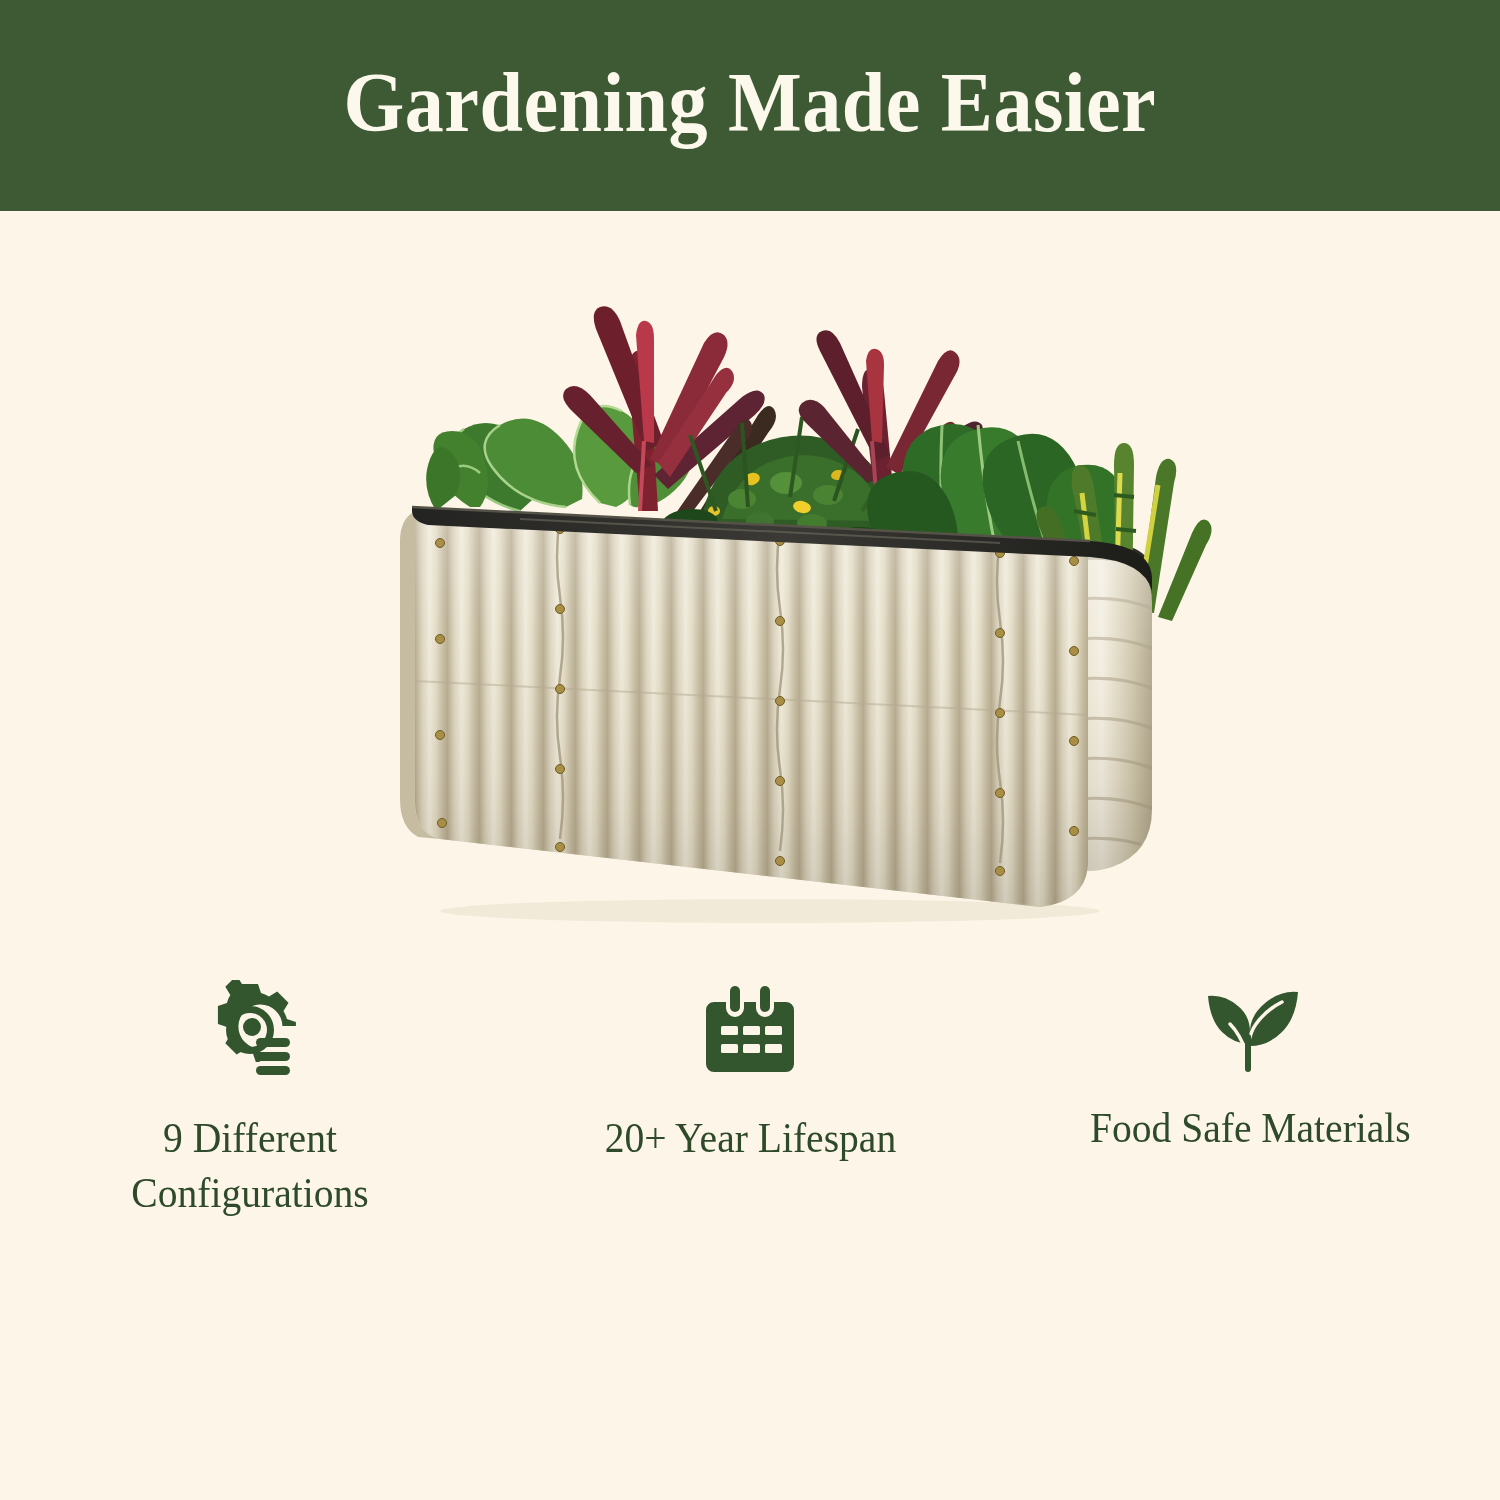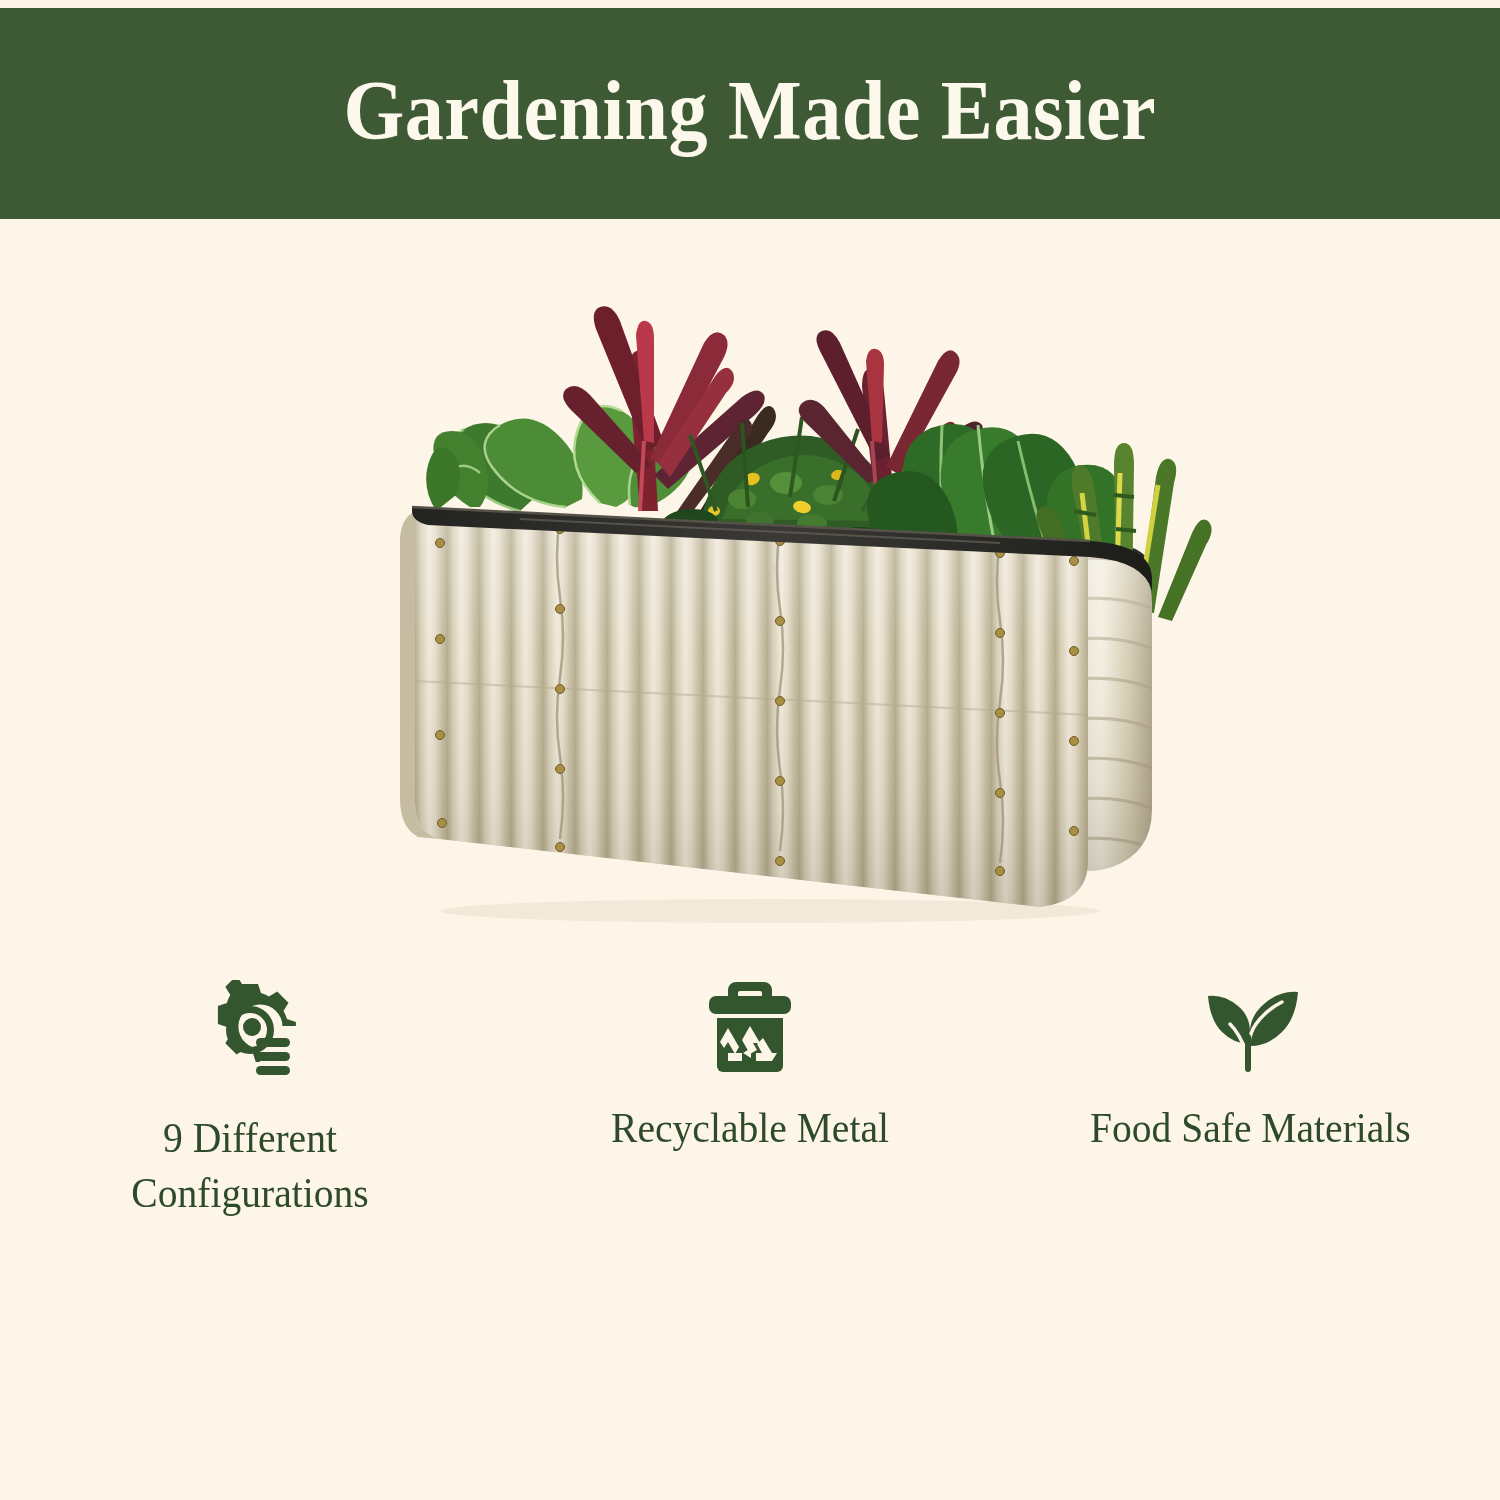--- a/index.html
+++ b/index.html
@@ -18,21 +18,20 @@
   
   #header-banner {
     position: absolute;
     left: 0; top: 0;
     width: 1500px;
     height: 211px;
     background: #3D5A35;
     display: flex;
     align-items: center;
     justify-content: center;
-    margin-top: 8px;
   }
   #header-title {
     color: #FDF8EC;
     font-family: "Liberation Serif", serif;
     font-weight: bold;
     font-size: 84px;
     letter-spacing: 0.5px;
     line-height: 1;
     transform: scaleX(0.93);
     white-space: nowrap;
@@ -323,38 +322,40 @@
         <circle cx="52" cy="47" r="9"></circle>
         <rect x="56" y="58" width="34" height="9" rx="4.5"></rect>
         <rect x="56" y="72" width="34" height="9" rx="4.5"></rect>
         <rect x="56" y="86" width="34" height="9" rx="4.5"></rect>
       </svg>
     </div>
     <div class="feature-label">9 Different
 Configurations</div>
   </div>
 
-
-
-  <div class="feature-cell row2">
+  <div class="feature-cell">
     <div class="feature-icon">
       <svg viewBox="0 0 100 100" width="100" height="100" fill="#34562F">
-        <path d="M36 6 h28 a8 8 0 0 1 8 8 v6 h12 a7 7 0 0 1 7 7 v4 a7 7 0 0 1 -7 7 H16 a7 7 0 0 1 -7-7 v-4 a7 7 0 0 1 7-7 h12 v-6 a8 8 0 0 1 8-8 z m4 9 a2 2 0 0 0 -2 2 v3 h24 v-3 a2 2 0 0 0 -2-2 z"></path>
-        <path d="M17 42 h66 v48 a6 6 0 0 1 -6 6 H23 a6 6 0 0 1 -6-6 z"></path>
+        <rect x="30" y="6" width="10" height="26" rx="5"></rect>
+        <rect x="60" y="6" width="10" height="26" rx="5"></rect>
+        <path d="M14 22 h12 v6 a9 9 0 0 0 18 0 v-6 h12 v6 a9 9 0 0 0 18 0 v-6 h12 a8 8 0 0 1 8 8 v54 a8 8 0 0 1 -8 8 H14 a8 8 0 0 1 -8-8 V30 a8 8 0 0 1 8-8 z"></path>
         <g fill="#FDF6E8">
-          <path d="M50 50 l10 17 h-7 l4 7 l-7 4 l-8-14 l8-14 z"></path>
-          <path d="M35 78 l-7-12 l-4 6 l-4-6 l8-14 l11 19 l-4 7 z"></path>
-          <path d="M63 62 l9 15 h5 l-5 8 H56 v-8 h6 l-5-9 z"></path>
-          <path d="M28 77 h14 v8 H28 z"></path>
-          <path d="M51 82 l-8 -5 l8 -5 z"></path>
+          <rect x="21" y="46" width="17" height="9" rx="1.5"></rect>
+          <rect x="43" y="46" width="17" height="9" rx="1.5"></rect>
+          <rect x="65" y="46" width="17" height="9" rx="1.5"></rect>
+          <rect x="21" y="64" width="17" height="9" rx="1.5"></rect>
+          <rect x="43" y="64" width="17" height="9" rx="1.5"></rect>
+          <rect x="65" y="64" width="17" height="9" rx="1.5"></rect>
         </g>
       </svg>
     </div>
-    <div class="feature-label">Recyclable Metal</div>
+    <div class="feature-label">20+ Year Lifespan</div>
   </div>
+
+
 
 
   <div class="feature-cell row2">
     <div class="feature-icon">
       <svg viewBox="0 0 100 100" width="100" height="100" fill="#34562F">
         <path d="M50 92 V56 q0 -16 14 -28 q16 -14 34 -12 q-2 26 -16 40 q-14 14 -32 14 z"></path>
         <path d="M50 92 V56 q0 -16 -12 -26 q-14 -12 -30 -10 q2 24 14 36 q12 12 28 12 z"></path>
         <path d="M46 94 q0 -32 10 -46 q10 -14 26 -22" fill="none" stroke="#FDF6E8" stroke-width="3.5" stroke-linecap="round"></path>
         <path d="M46 76 q-6 -18 -16 -28" fill="none" stroke="#FDF6E8" stroke-width="3.5" stroke-linecap="round"></path>
         <rect x="45" y="58" width="6" height="38" rx="3"></rect>

